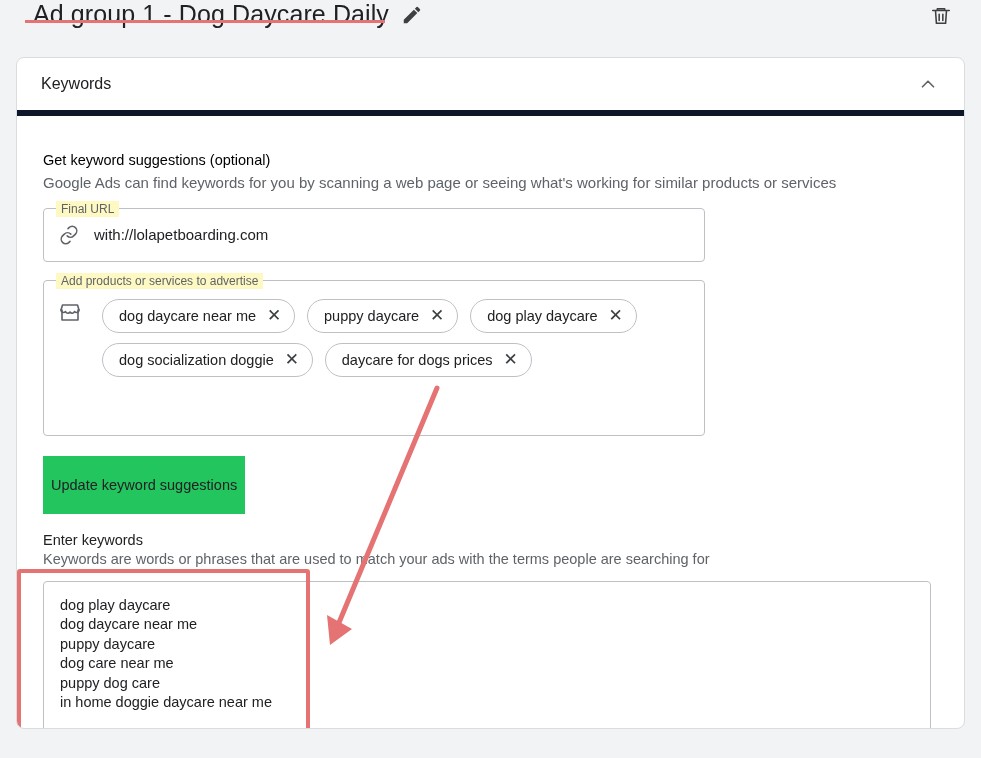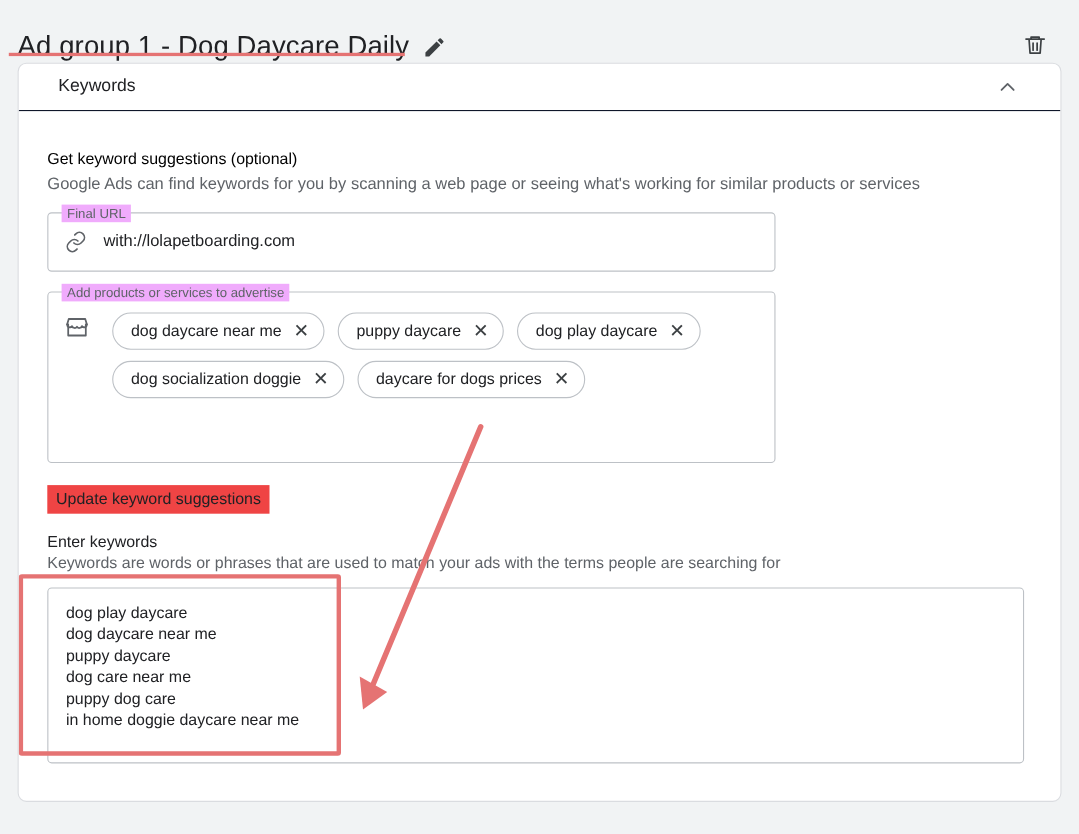--- a/index.html
+++ b/index.html
@@ -13,21 +13,22 @@
     color: #202124;
     overflow: hidden;
   }
 
   
   .page-header {
     position: relative;
     height: 57px;
     padding: 0 24px 0 8px;
     display: flex;
-    align-items: flex-end;
+    align-items: flex-start;
+    margin-left: 17px;
   }
   .ad-group-title-wrap {
     position: relative;
     display: flex;
     align-items: center;
     gap: 12px;
     padding-left: 8px;
   }
   .ad-group-title {
     font-size: 25px;
@@ -59,25 +60,25 @@
   
   .card {
     margin: 0 16px;
     background: #ffffff;
     border: 1px solid #dadce0;
     border-radius: 8px;
     height: 672px;
     overflow: hidden;
   }
   .card-head {
-    height: 43px;
-    display: flex;
-    align-items: center;
-    padding: 0 36px;
-    border-bottom: 1px solid #0f172a;
+    height: 58px;
+    display: flex;
+    align-items: center;
+    padding: 0 24px;
+    border-bottom: 6px solid #0f172a;
   }
   .card-head h2 {
     margin: 0;
     font-size: 16px;
     font-weight: 500;
     color: #202124;
   }
   .collapse-icon {
     margin-left: auto;
     width: 24px; height: 24px;
@@ -107,21 +108,21 @@
     border: 1px solid #bdc1c6;
     border-radius: 4px;
     padding: 0 14px;
     margin-bottom: 18px;
     width: 662px;
   }
   .field-label {
     position: absolute;
     top: -8px;
     left: 12px;
-    background: #f0abfc;
+    background: #fef9c3;
     padding: 0 5px;
     font-size: 12px;
     color: #5f6368;
     line-height: 16px;
   }
   .field-url { height: 54px; display: flex; align-items: center; gap: 14px; }
   .field-url .value {
     font-size: 15px;
     color: #202124;
   }
@@ -161,22 +162,22 @@
     color: #3c4043;
     display: inline-flex;
     align-items: center;
     justify-content: center;
     width: 16px; height: 16px;
   }
 
   
   .update-link-wrap {
     display: inline-block;
-    background: #ef4444;
-    padding: 4px 8px;
+    background: #22c55e;
+    padding: 20px 8px;
     margin: 2px 0 18px 0;
   }
   .update-link {
     font-size: 14.5px;
     font-weight: 500;
     color: #202124;
     text-decoration: none;
     cursor: pointer;
   }
 

